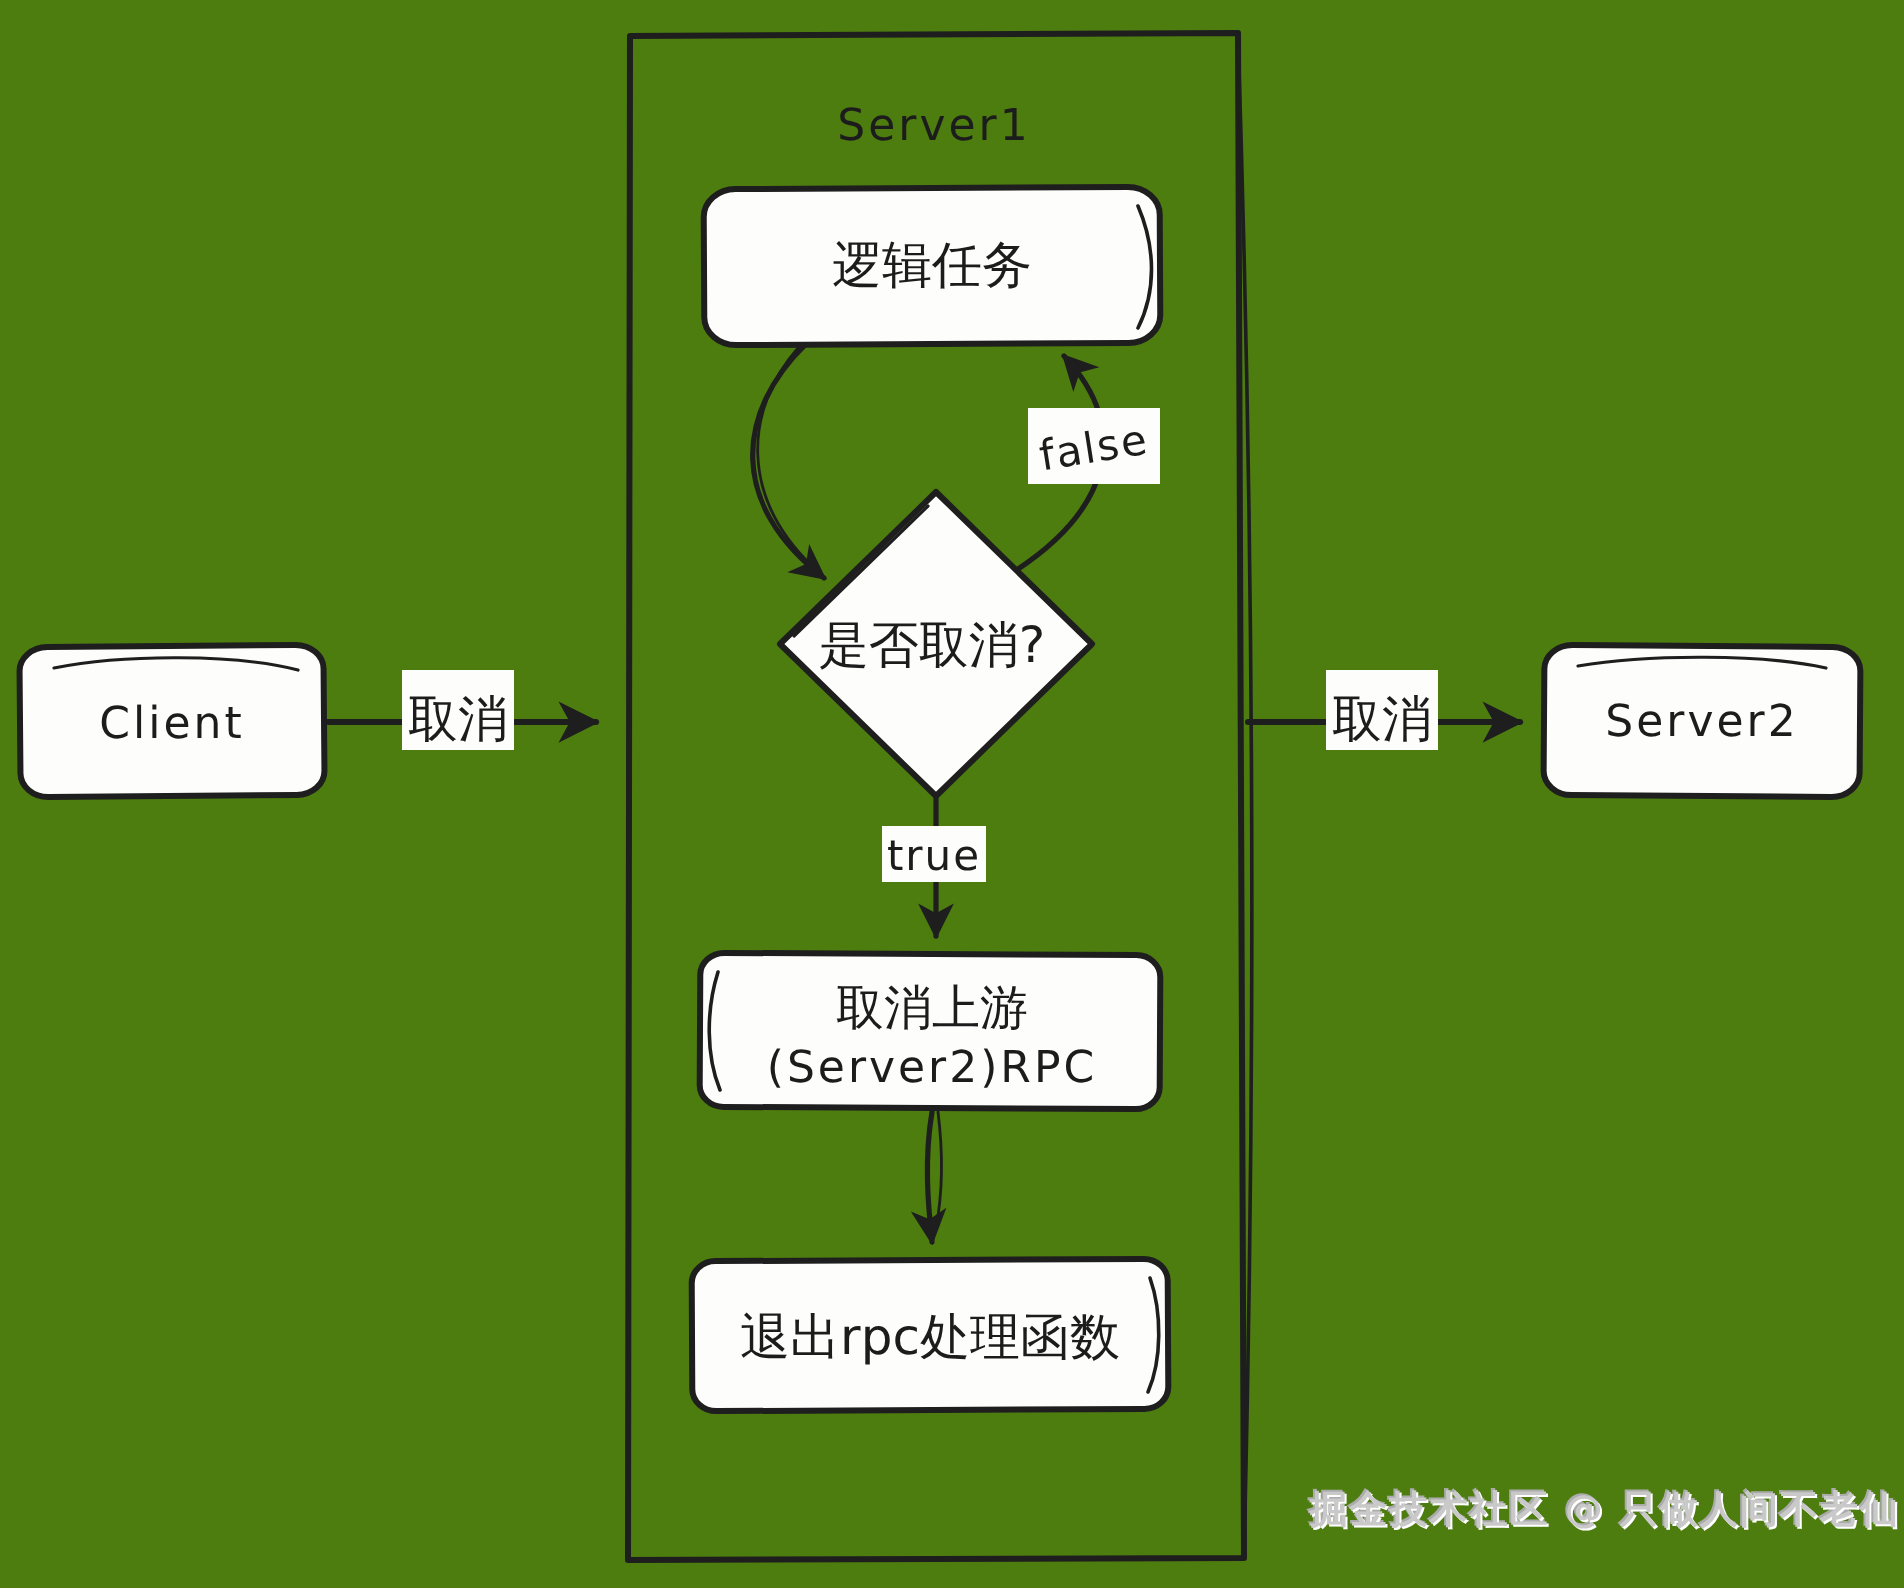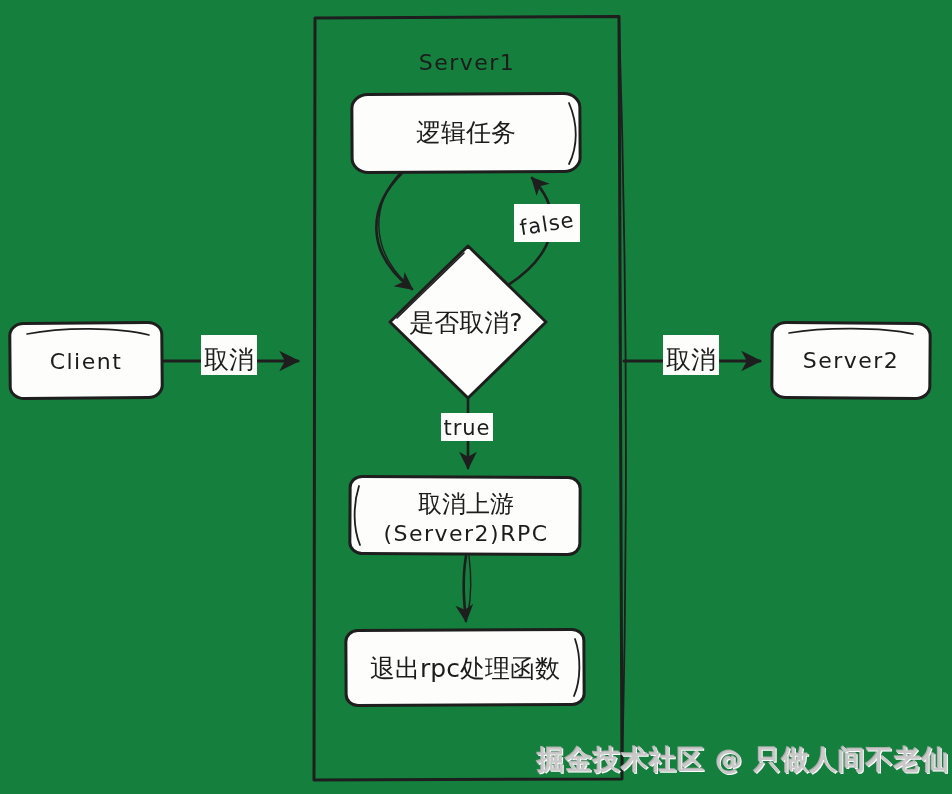--- a/index.html
+++ b/index.html
@@ -4,21 +4,21 @@
 <style>
   html, body {
     margin: 0;
     padding: 0;
     background: #ffffff;
   }
   .canvas {
     position: relative;
     width: 952px;
     height: 794px;
-    background: #15803d;
+    background: #4d7c0f;
     overflow: hidden;
     font-family: "DejaVu Sans", "Liberation Sans", sans-serif;
   }
   svg { display: block; }
   .ink-stroke {
     fill: none;
     stroke: #1e1e1e;
     stroke-linecap: round;
     stroke-linejoin: round;
   }
@@ -33,21 +33,21 @@
     font-family: "DejaVu Sans", "Liberation Sans", sans-serif;
   }
   .node-label { font-size: 25px; }
   .latin-label { font-size: 22px; letter-spacing: 1.5px; }
   .edge-label-cn { font-size: 25px; }
   .edge-label-en { font-size: 21px; letter-spacing: 1px; }
   .watermark {
     position: absolute;
     top: 742px;
     right: 2px;
-    font-size: 27px;
+    font-size: 19px;
     font-weight: bold;
     letter-spacing: 1px;
     color: #c9c9c9;
     text-shadow: 1px 1px 0 #ffffff, -1px -1px 0 #ababab;
     white-space: nowrap;
   }
 </style>
 </head>
 <body>
 

